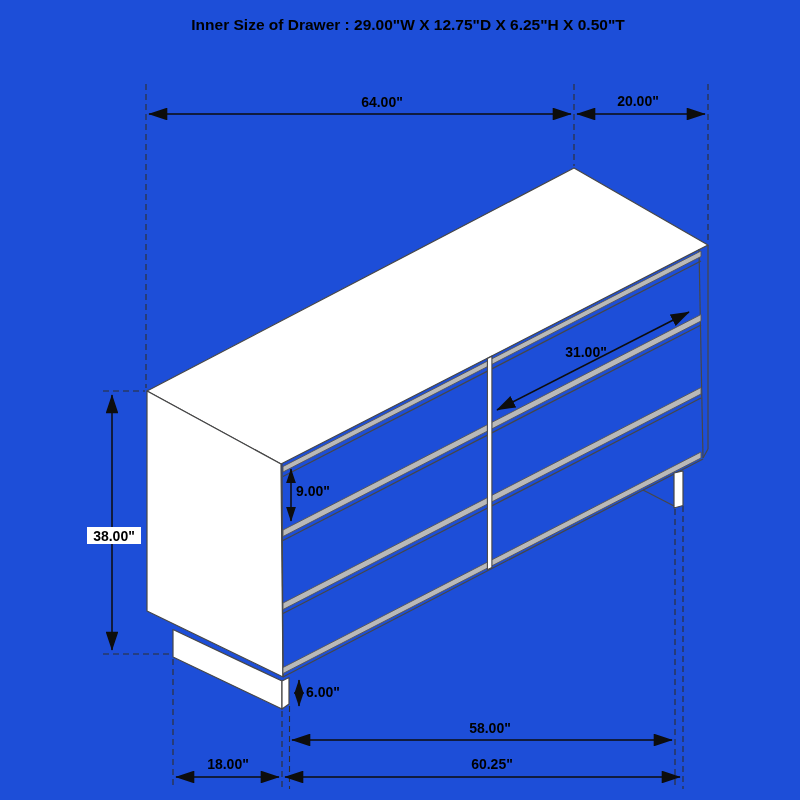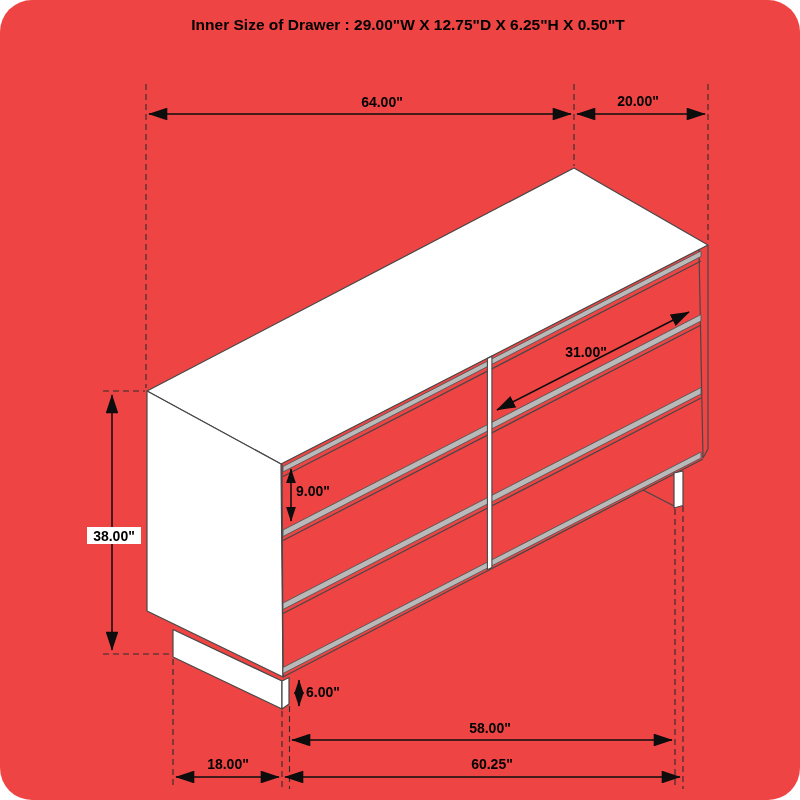--- a/index.html
+++ b/index.html
@@ -1,19 +1,18 @@
 <!DOCTYPE html>
 <html><head>
 <meta charset="utf-8">
 <style>
   html,body{margin:0;padding:0;background:#fff;}
   .page{
-    width:800px;height:800px;background:#ef4444;position:relative;
+    width:800px;height:800px;background:#1d4ed8;position:relative;
     font-family:"Liberation Sans", sans-serif;
-    border-radius:32px;
   }
   svg{display:block;}
   text{
     font-family:"Liberation Sans", sans-serif;
     font-weight:bold;
     fill:#000000;
   }
   .dim-label{font-size:14px;}
   .title-label{font-size:15.5px;}
   .draw{stroke:#474747;stroke-width:1.2;fill:none;stroke-linejoin:round;}

